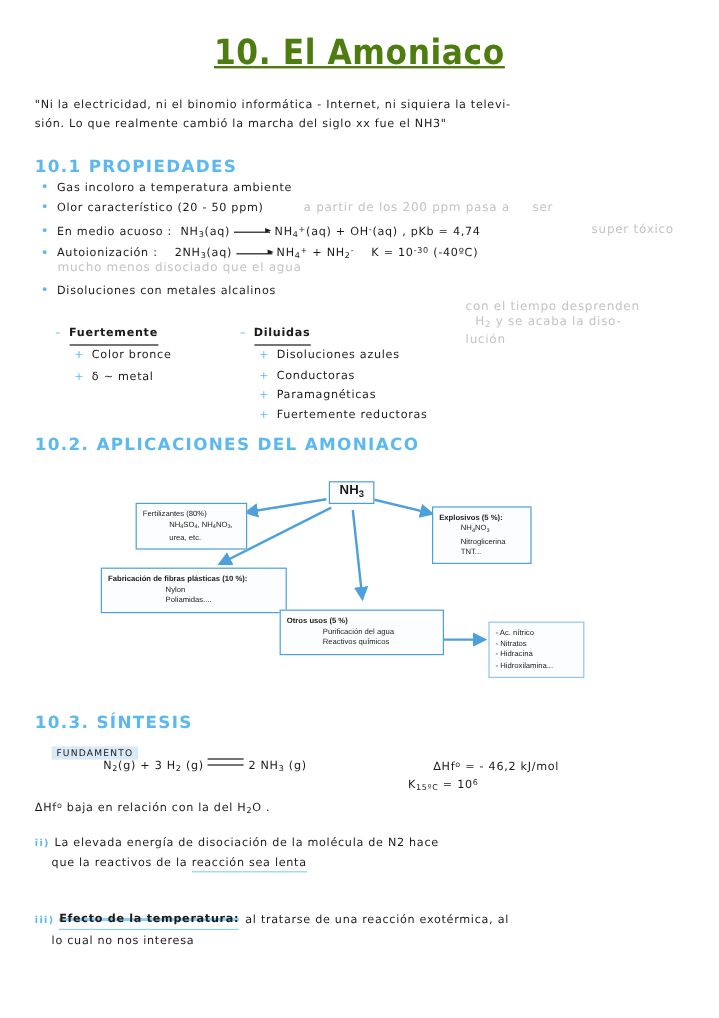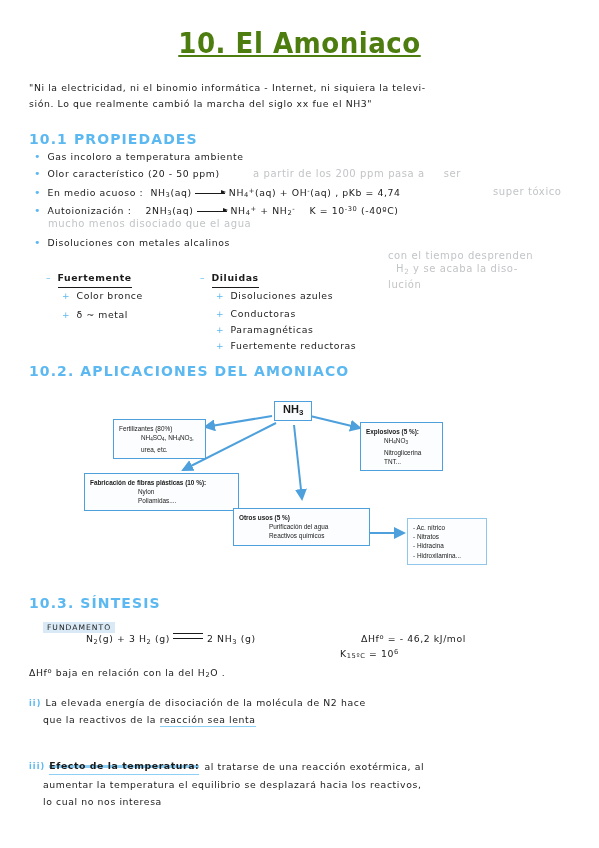--- a/index.html
+++ b/index.html
@@ -292,17 +292,16 @@
       <span class="uline-blue">reacción sea lenta</span>
     </div>
   </div>
 
   <div style="position:absolute; left:29px; top:738px; width:556px;">
     <div style="display:flex; align-items:center;margin-top:20px;">
       <span class="hw-blue" style="font-size:8px; margin-right:4px;">iii)</span>
       <span class="hw strike-blue" style="font-weight:bold; white-space:nowrap;">Efecto de la temperatura:</span>
       <span class="hw" style="white-space:nowrap; margin-left:5px;">al tratarse de una reacción exotérmica, al</span>
     </div>
-    <div class="hw" style="padding-left:14px; white-space:nowrap; margin-top:2px;">aumentar la temperatura el equilibrio se desplazará hacia los reactivos,</div>
     <div class="hw" style="padding-left:14px; white-space:nowrap; margin-top:2px;">lo cual no nos interesa</div>
   </div>
 
 </div>
 
 </body></html>

